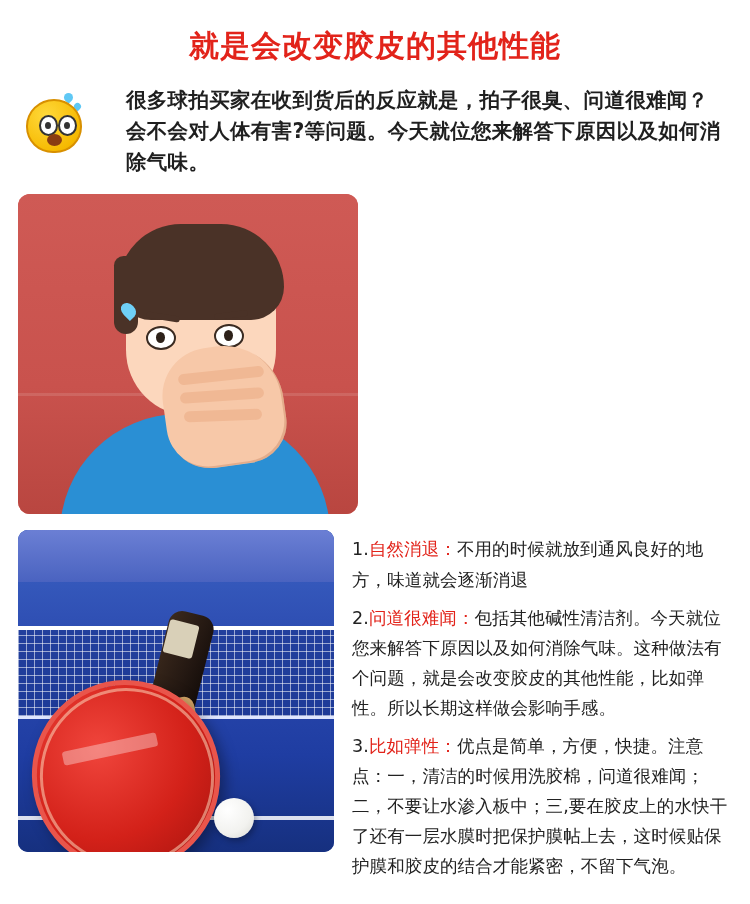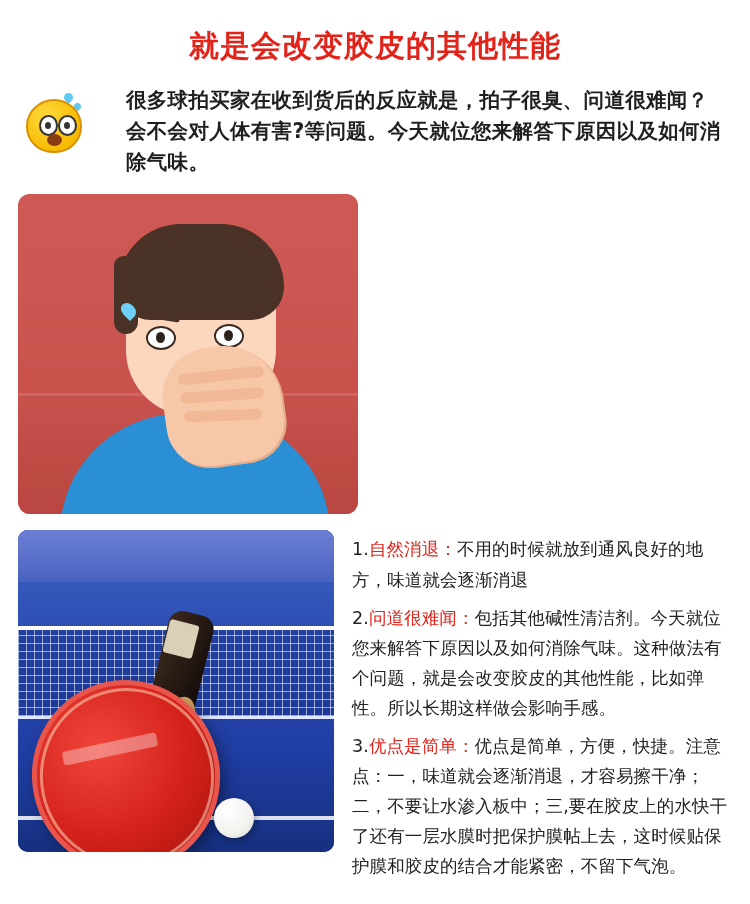--- a/index.html
+++ b/index.html
@@ -412,17 +412,17 @@
 
     <div class="tip">
       <span class="num">1.</span><span class="kw">自然消退：</span><span>不用的时候就放到通风良好的地方，味道就会逐渐消退</span>
     </div>
 
     <div class="tip">
       <span class="num">2.</span><span class="kw">问道很难闻：</span><span>包括其他碱性清洁剂。今天就位您来解答下原因以及如何消除气味。这种做法有个问题，就是会改变胶皮的其他性能，比如弹性。所以长期这样做会影响手感。</span>
     </div>
 
     <div class="tip">
-      <span class="num">3.</span><span class="kw">优点是简单：</span><span>优点是简单，方便，快捷。注意点：一，味道就会逐渐消退，才容易擦干净；二，不要让水渗入板中；三,要在胶皮上的水快干了还有一层水膜时把保护膜帖上去，这时候贴保护膜和胶皮的结合才能紧密，不留下气泡。</span>
+      <span class="num">3.</span><span class="kw">比如弹性：</span><span>优点是简单，方便，快捷。注意点：一，清洁的时候用洗胶棉，问道很难闻；二，不要让水渗入板中；三,要在胶皮上的水快干了还有一层水膜时把保护膜帖上去，这时候贴保护膜和胶皮的结合才能紧密，不留下气泡。</span>
     </div>
 
   </div>
 </div>
 
 </body></html>

